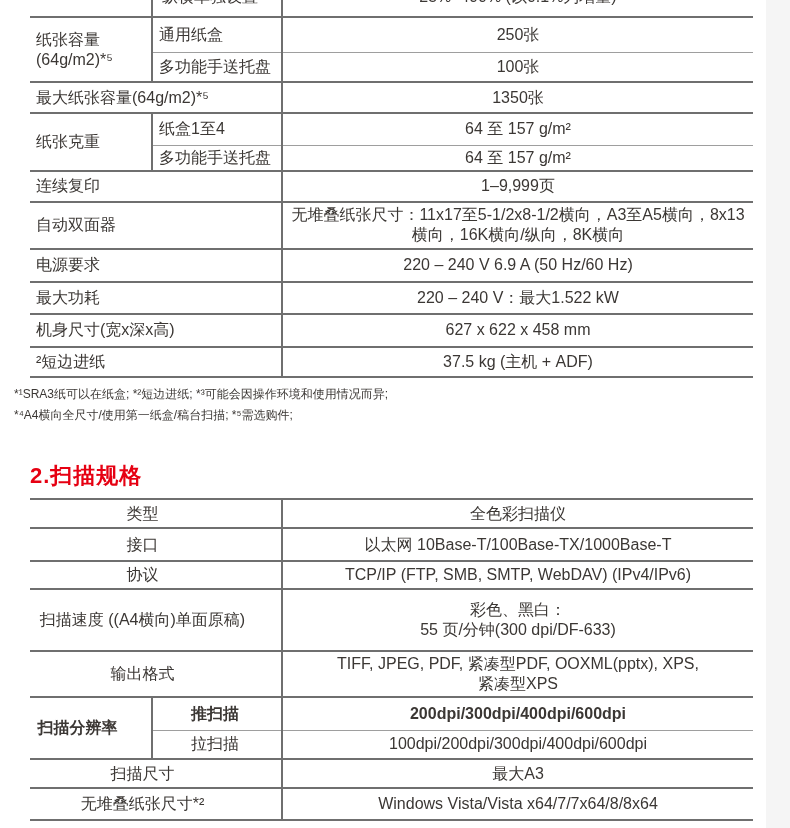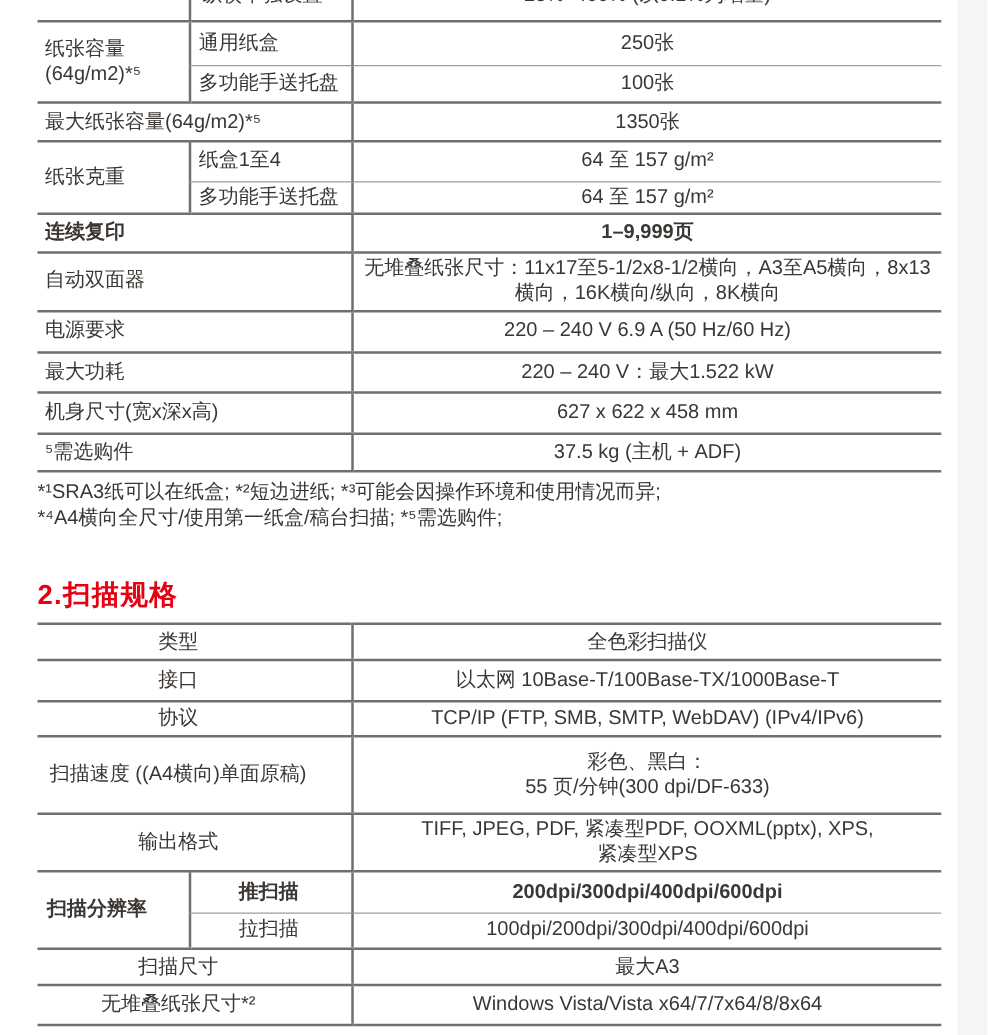--- a/index.html
+++ b/index.html
@@ -28,22 +28,22 @@
   
   #t2 td.lbl{text-align:center;padding-left:2px;padding-right:28px;}
   #t2 td.sub{text-align:center;padding-left:2px;}
   
   tr.r-cut td{padding:0;height:16px;}
   tr.r-cut .clip{height:16px;overflow:hidden;}
   tr.r-cut .clip span{display:block;margin-top:-13px;}
   tr.r-cut td.sub .clip span{padding-left:9px;}
   tr.r-cut td.val .clip span{text-align:center;}
   .footnotes{
-    position:absolute;left:30px;top:384px;width:700px;
-    font-size:16px;line-height:20.5px;color:#3b3734;
+    position:absolute;left:14px;top:384px;width:700px;
+    font-size:12px;line-height:20.5px;color:#3b3734;
   }
   .sec-title{
     position:absolute;left:30px;top:461px;
     font-size:22px;font-weight:bold;color:#e60012;letter-spacing:1px;
   }
   .right-strip{
     position:absolute;left:766px;top:0;width:24px;height:828px;
     background:#f5f5f5;
   }
 </style>
@@ -88,42 +88,42 @@
       </tr>
       <tr class="light" style="height:32px;">
         <td class="lbl" rowspan="2">纸张克重</td>
         <td class="sub vline">纸盒1至4</td>
         <td class="val vline">64  至 157 g/m²</td>
       </tr>
       <tr style="height:25px;">
         <td class="sub vline">多功能手送托盘</td>
         <td class="val vline">64  至 157 g/m²</td>
       </tr>
-      <tr style="height:31px;font-weight:bold;">
+      <tr style="height:31px;">
         <td class="lbl" colspan="2">连续复印</td>
         <td class="val vline">1–9,999页</td>
       </tr>
       <tr style="height:47px;">
         <td class="lbl" colspan="2">自动双面器</td>
         <td class="val vline">无堆叠纸张尺寸：11x17至5-1/2x8-1/2横向，A3至A5横向，8x13横向，16K横向/纵向，8K横向</td>
       </tr>
       <tr style="height:33px;">
         <td class="lbl" colspan="2">电源要求</td>
         <td class="val vline">220 – 240 V 6.9 A (50 Hz/60 Hz)</td>
       </tr>
       <tr style="height:32px;">
         <td class="lbl" colspan="2">最大功耗</td>
         <td class="val vline">220 – 240 V：最大1.522 kW</td>
       </tr>
       <tr style="height:33px;">
         <td class="lbl" colspan="2">机身尺寸(宽x深x高)</td>
         <td class="val vline">627 x 622 x 458 mm</td>
       </tr>
       <tr style="height:30px;">
-        <td class="lbl" colspan="2">⁵需选购件</td>
+        <td class="lbl" colspan="2">²短边进纸</td>
         <td class="val vline">37.5 kg (主机 + ADF)</td>
       </tr>
     </tbody>
   </table>
 
   <div class="footnotes">
     <div>*¹SRA3纸可以在纸盒; *²短边进纸; *³可能会因操作环境和使用情况而异;</div>
     <div>*⁴A4横向全尺寸/使用第一纸盒/稿台扫描; *⁵需选购件;</div>
   </div>
 

